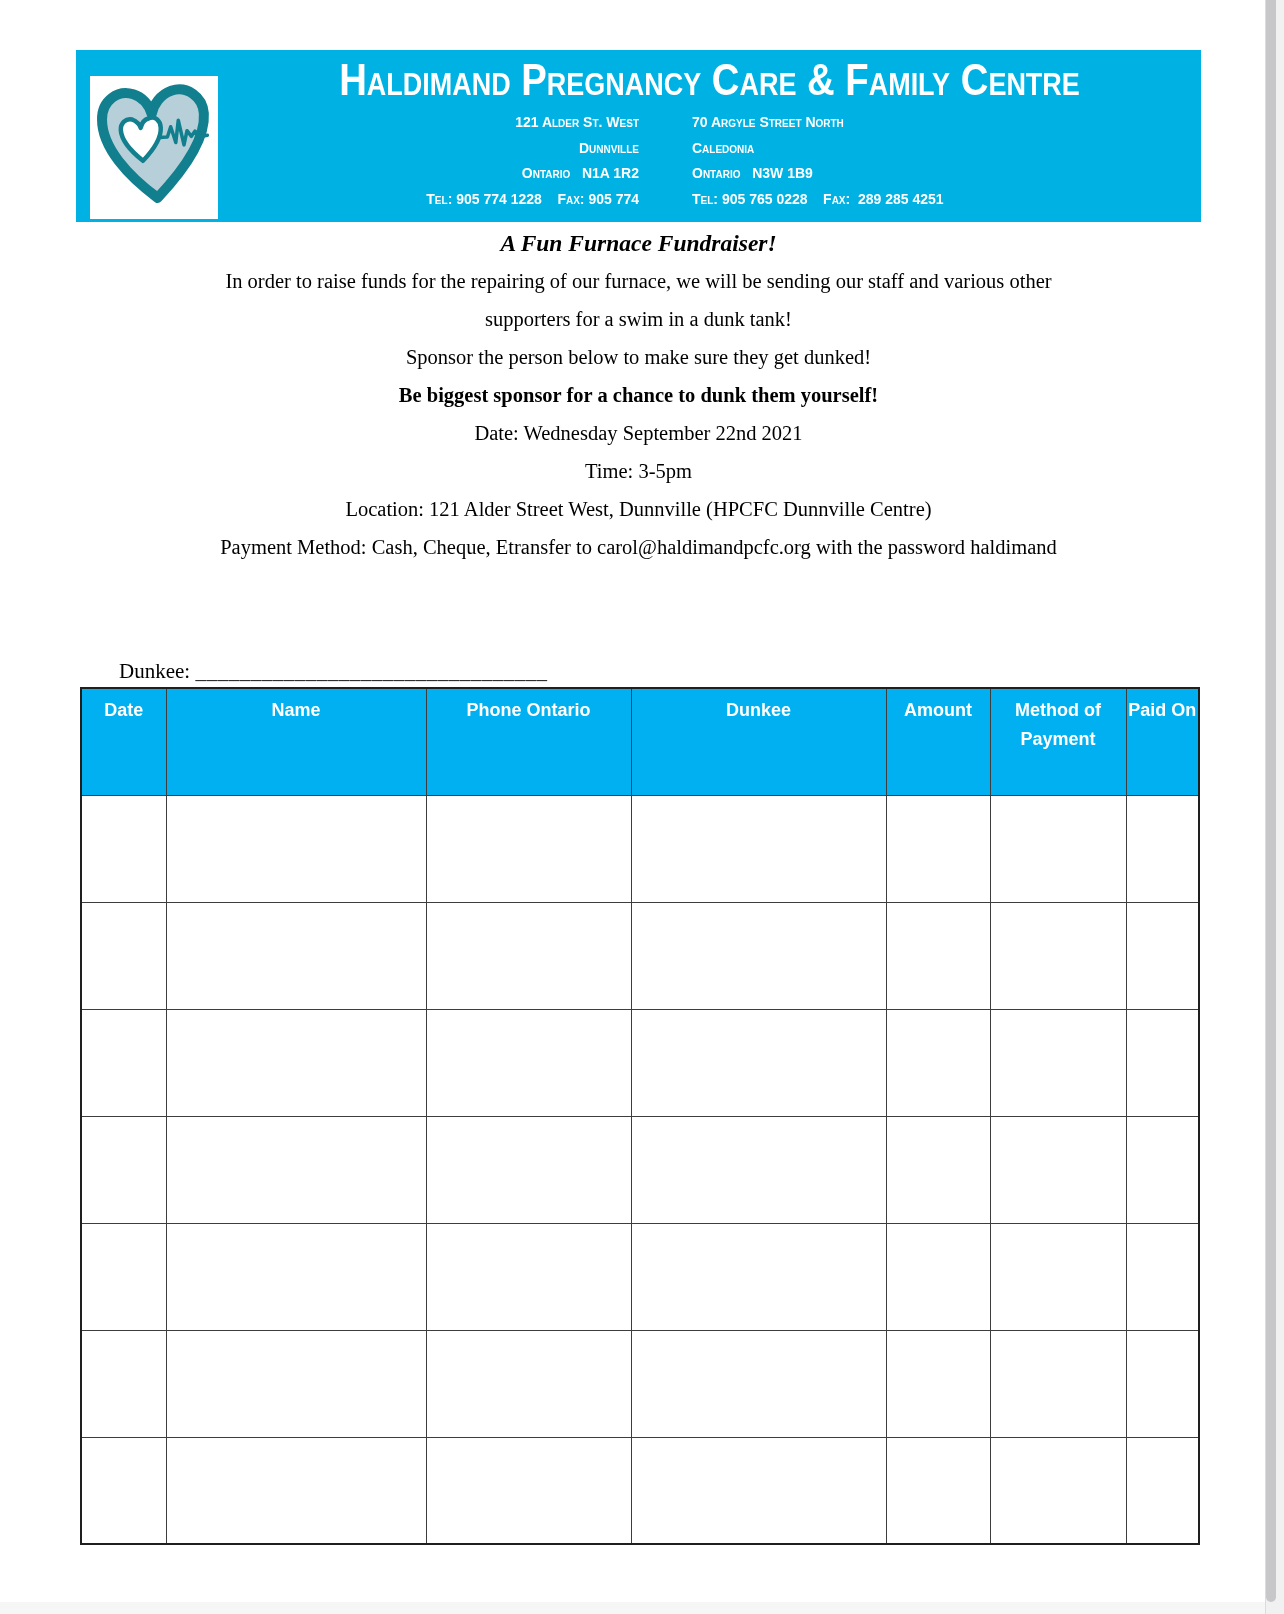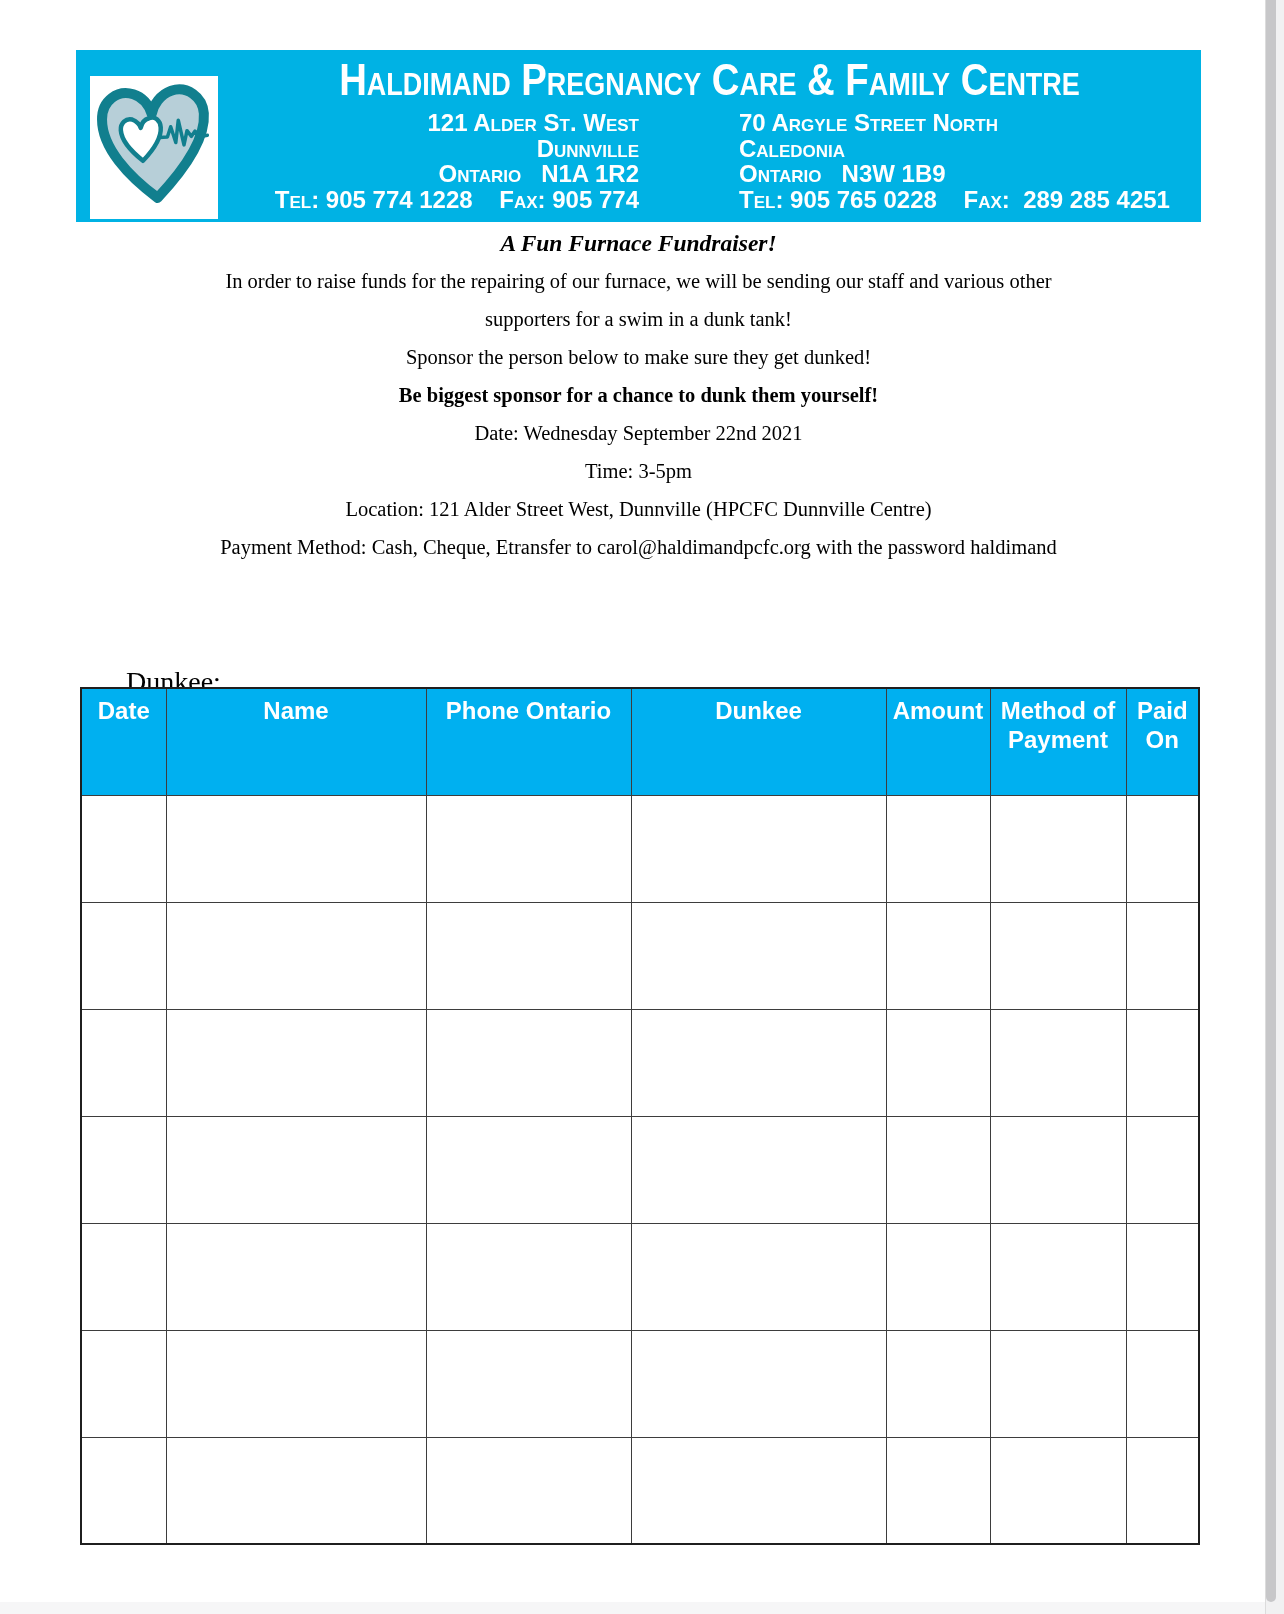--- a/index.html
+++ b/index.html
@@ -35,43 +35,43 @@
     transform: scaleX(0.87);
     transform-origin: center;
     white-space: nowrap;
   }
   .addresses {
     position: absolute; top: 60px; left: 0; right: 0; height: 104px;
     font-family: "Liberation Sans", sans-serif;
     font-variant: small-caps;
     font-weight: bold;
     color: #ffffff;
-    font-size: 24px; line-height: 25.5px;
+    font-size: 14px; line-height: 25.5px;
   }
   .addr { position: absolute; top: 0; }
   .addr div { white-space: pre; }
   .addr-left  { left: 100px; width: 463px; text-align: right; }
-  .addr-right { left: 663px; text-align: left; }
+  .addr-right { left: 616px; text-align: left; }
 
   
   .flyer {
     position: absolute; left: 76px; top: 224px; width: 1125px;
     text-align: center;
     color: #000000;
     font-size: 20.5px; line-height: 38px;
   }
   .flyer p { margin: 0; }
   .flyer-title { font-weight: bold; font-style: italic; font-size: 23.5px; }
   .line-bold { font-weight: bold; }
   .line-bold-italic { font-weight: bold; font-style: italic; }
 
   
   .dunkee {
     position: absolute; left: 98px; top: 634px;
-    font-size: 28px; color: #000000; white-space: pre; text-align: right;
+    font-size: 21px; color: #000000; white-space: pre; text-align: right;
   }
   .dunkee-blank { letter-spacing: 0.5px; color: #222; }
 
   
   .signup-table {
     position: absolute; left: 80px; top: 687px;
     width: 1118px;
     border-collapse: collapse;
     table-layout: fixed;
     border: 2.5px solid #1f1f1f;
@@ -80,21 +80,21 @@
     border: 1.5px solid #3d3d3d;
     box-sizing: border-box;
     height: 107px;
     padding: 0;
   }
   .signup-table th {
     background: #00b0f0;
     color: #ffffff;
     font-family: "Liberation Sans", sans-serif;
     font-weight: bold;
-    font-size: 24px;
+    font-size: 18px;
     line-height: 29px;
     vertical-align: top;
     padding-top: 7px;
     text-align: center;
   }
   .signup-table td { background: #ffffff; }
 
   
   .bottom-strip {
     position: absolute; left: 0; bottom: 0; width: 100%; height: 12px;

